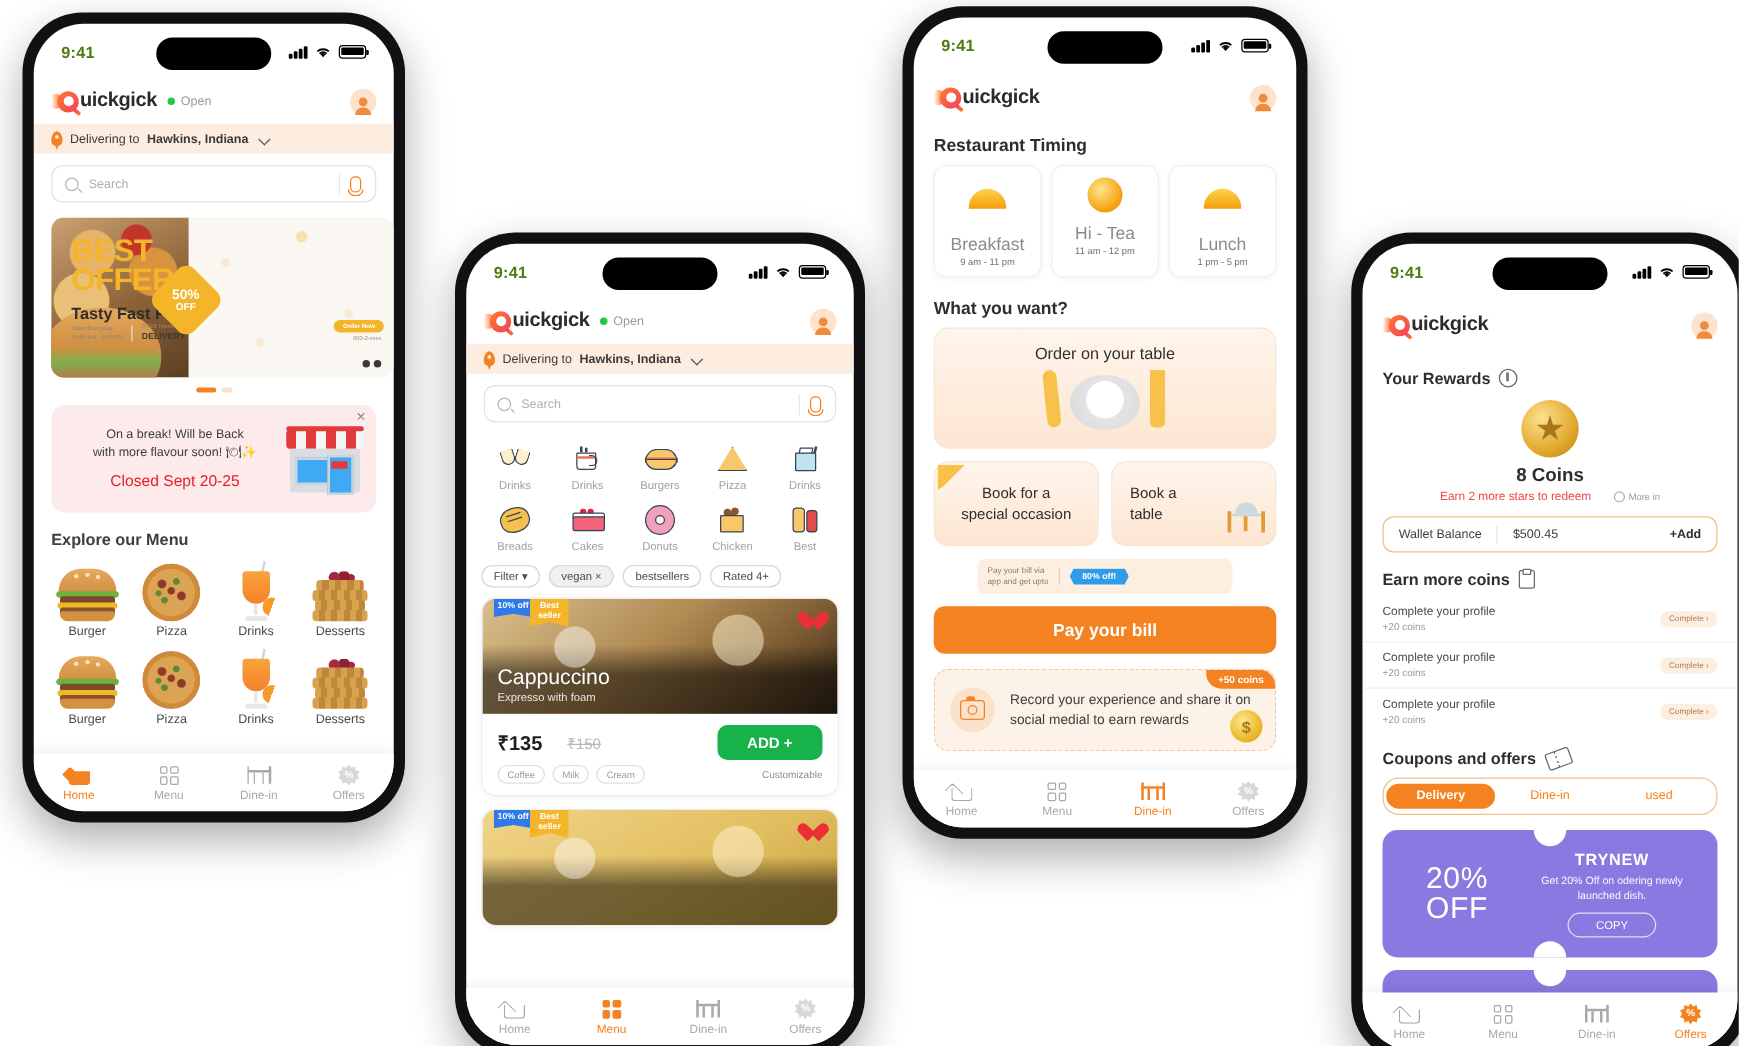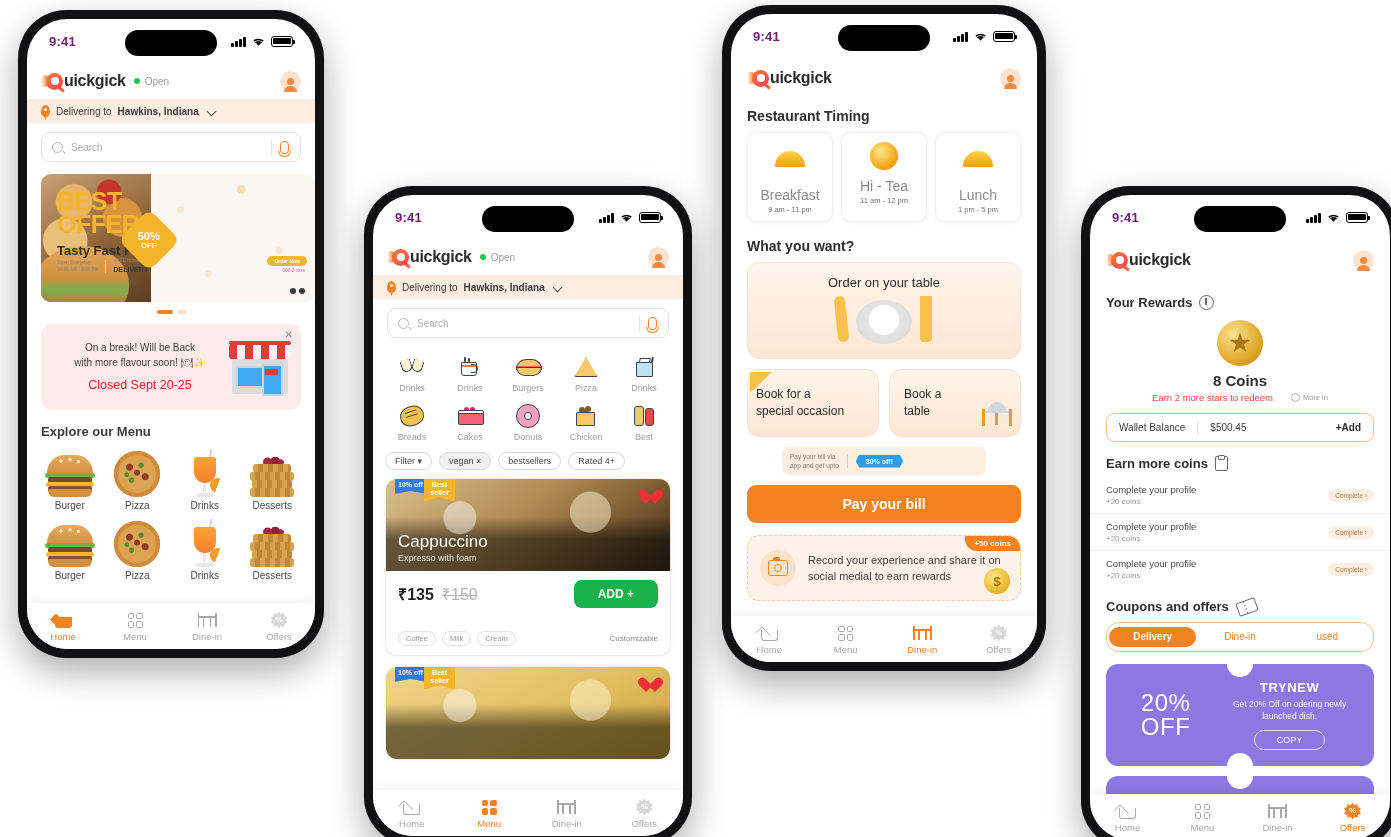--- a/index.html
+++ b/index.html
@@ -7,21 +7,21 @@
   .stage{position:absolute;inset:0;}
 
   
   .phone{position:absolute;background:#111114;border-radius:48px;padding:9px;
          box-shadow:0 14px 34px rgba(0,0,0,.32);}
   .phone .screen{position:relative;width:100%;height:100%;background:#fff;border-radius:40px;overflow:hidden;}
   .notch{position:absolute;top:11px;left:50%;transform:translateX(-50%);
          width:92px;height:26px;background:#000;border-radius:16px;z-index:40;}
   .statusbar{position:absolute;top:0;left:0;right:0;height:44px;display:flex;align-items:center;
              justify-content:space-between;padding:0 22px;z-index:39;box-sizing:border-box;}
-  .st-time{font-size:13px;font-weight:bold;color:#701a75;letter-spacing:.2px;}
+  .st-time{font-size:13px;font-weight:bold;color:#4d7c0f;letter-spacing:.2px;}
   .st-right{display:flex;align-items:center;gap:5px;}
   .bars{display:flex;align-items:flex-end;gap:1.5px;height:11px;}
   .bars i{display:block;width:2.6px;background:#000;border-radius:1px;}
   .bars i:nth-child(1){height:4px}.bars i:nth-child(2){height:6px}
   .bars i:nth-child(3){height:8px}.bars i:nth-child(4){height:10px}
   .batt{width:22px;height:11px;border:1.3px solid #000;border-radius:3px;position:relative;padding:1.4px;box-sizing:border-box;}
   .batt em{display:block;height:100%;background:#000;border-radius:1px;}
   .batt:after{content:"";position:absolute;right:-3px;top:3.2px;width:1.6px;height:4px;background:#000;border-radius:0 1px 1px 0;}
 
   
@@ -256,24 +256,24 @@
   .heart{position:absolute;right:9px;top:9px;width:19px;height:19px;z-index:3;}
   .heart:before,.heart:after{content:"";position:absolute;top:2px;width:9px;height:14px;background:#ea2f35;border-radius:9px 9px 0 0;}
   .heart:before{left:4px;transform:rotate(-45deg);transform-origin:0 100%;}
   .heart:after{left:4px;transform:rotate(45deg);transform-origin:100% 100%;}
   .fc-cap{position:absolute;left:12px;bottom:8px;z-index:3;}
   .fc-cap .nm{font-size:17px;color:#fff;line-height:1.1;}
   .fc-cap .ds{font-size:9px;color:#e7e7e7;margin-top:1px;}
   .fc-body{padding:9px 12px 9px;}
   .fc-row{display:flex;align-items:center;}
   .fc-price{font-size:16px;font-weight:bold;color:#1f1f1f;}
-  .fc-strike{font-size:16px;color:#b6b6b6;text-decoration:line-through;margin-left:8px;}
+  .fc-strike{font-size:12px;color:#b6b6b6;text-decoration:line-through;margin-left:20px;}
   .addbtn{margin-left:auto;background:#18b24b;color:#fff;font-size:12px;font-weight:bold;
       border-radius:8px;padding:7px 24px;}
-  .fc-row2{display:flex;align-items:center;margin-top:23px;gap:6px;}
+  .fc-row2{display:flex;align-items:center;margin-top:4px;gap:6px;}
   .tagpill{border:1px solid #e0e0e0;border-radius:9px;font-size:7.5px;color:#9a9a9a;padding:2px 7px;}
   .custom{margin-left:auto;font-size:8px;color:#8d8d8d;}
 
   
   .h3{font-size:14px;font-weight:bold;color:#2e2e2e;margin:10px 16px 8px;}
   .timing{display:flex;gap:8px;padding:0 16px;}
   .tcard{flex:1;border:1px solid #f0f0f0;border-radius:10px;background:#fff;padding:8px 2px 7px;text-align:center;
          box-shadow:0 1px 4px rgba(0,0,0,.05);}
   .tcard .sun{width:30px;height:30px;margin:0 auto 6px;position:relative;}
   .sun-half{border-radius:30px 30px 0 0;height:16px;width:30px;margin-top:10px;
@@ -290,21 +290,21 @@
   .plate{width:112px;height:52px;margin:6px auto 0;position:relative;}
   .plate .dish{position:absolute;left:28px;top:4px;width:56px;height:44px;border-radius:50%;
       background:radial-gradient(circle at 50% 45%,#fff 0 40%,#e4e4e4 41%,#d8d8d8);}
   .plate .spoon{position:absolute;left:8px;top:0;width:11px;height:46px;background:#f7c14a;border-radius:6px;transform:rotate(-6deg);}
   .plate .fork{position:absolute;right:8px;top:0;width:12px;height:46px;background:#f7c14a;border-radius:4px;}
   .plate .fork:before{content:"";position:absolute;top:0;left:0;width:100%;height:16px;
       background:repeating-linear-gradient(90deg,#f7c14a 0 3px,transparent 3px 5px);}
   .twocards{display:flex;gap:10px;margin:10px 16px 0;}
   .smcard{flex:1;border:1px solid #f6e4d4;border-radius:12px;background:linear-gradient(180deg,#fff5ec,#fde6d2);
       padding:12px 8px;position:relative;min-height:42px;display:flex;align-items:center;}
-  .smcard .st{font-size:12px;color:#2e2e2e;line-height:1.45;width:100%;}
+  .smcard .st{font-size:12px;color:#2e2e2e;line-height:1.45;text-align:center;width:100%;}
   .bunting{position:absolute;left:2px;top:2px;width:34px;height:20px;
       background:linear-gradient(135deg,#f7c14a 0 40%,transparent 41%);clip-path:polygon(0 0,100% 0,0 100%);}
   .tableicon{position:absolute;right:6px;bottom:8px;width:34px;height:26px;}
   .tableicon .dome{position:absolute;left:8px;top:0;width:18px;height:9px;border-radius:9px 9px 0 0;background:#cdd7de;}
   .tableicon .tt2{position:absolute;left:4px;top:9px;width:26px;height:2.4px;background:#cdd7de;border-radius:2px;}
   .tableicon .st2{position:absolute;left:15px;top:11px;width:3px;height:12px;background:#e39b3a;}
   .tableicon .ch2{position:absolute;top:7px;width:3px;height:17px;background:#e39b3a;}
   .tableicon .ch2.l{left:2px}.tableicon .ch2.r{right:2px}
   .paystrip{margin:10px auto 0;width:188px;background:#fdeee2;border-radius:6px;padding:5px 8px;
       display:flex;align-items:center;gap:8px;}

